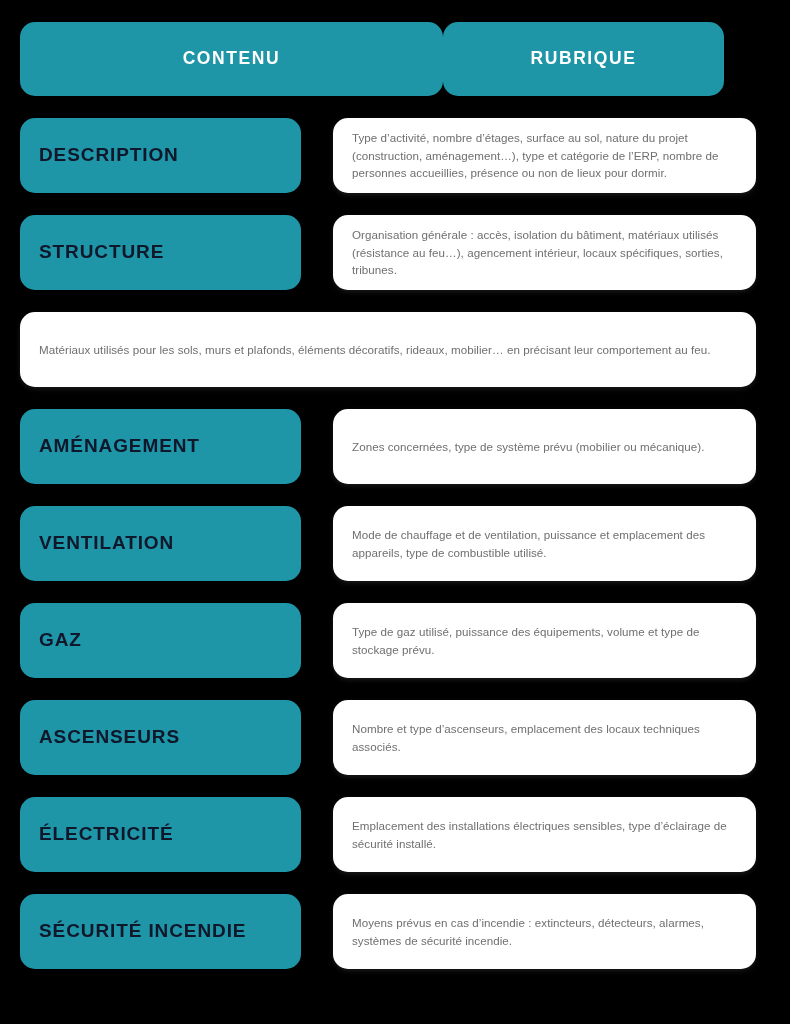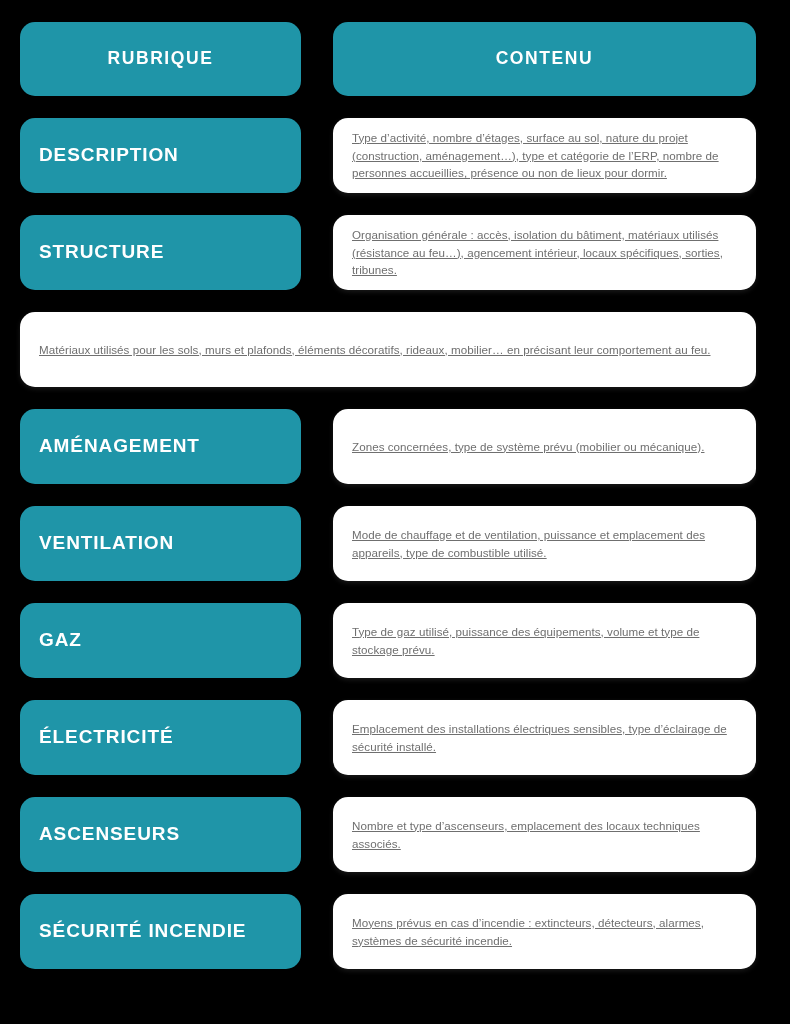--- a/index.html
+++ b/index.html
@@ -69,21 +69,21 @@
     flex: 0 0 281px;
     margin-right: 32px;
     background: #1f95a8;
     border-radius: 15px;
     display: flex;
     align-items: center;
     padding: 0 19px;
     box-sizing: border-box;
   }
   .rubric-label {
-    color: #ffffff;
+    color: #0f172a;
     font-size: 19px;
     font-weight: bold;
     letter-spacing: 0.9px;
     line-height: 1.1;
   }
 
   .content-cell {
     flex: 1 1 auto;
     background: #ffffff;
     border-radius: 15px;
@@ -91,35 +91,34 @@
     align-items: center;
     padding: 0 18px 0 19px;
     box-sizing: border-box;
     box-shadow: 0 2px 5px rgba(255,255,255,0.10);
   }
   .content-text {
     color: #6f6f6f;
     font-size: 11.6px;
     line-height: 1.55;
     letter-spacing: 0.05px;
-    text-decoration: underline;
   }
 </style>
 </head>
 <body>
 
 <div class="sheet">
 
   <div class="header-row">
+    <div class="header-cell contenu">
+      <span class="header-label">CONTENU</span>
+    </div>
     <div class="header-cell rubrique">
       <span class="header-label">RUBRIQUE</span>
     </div>
-    <div class="header-cell contenu">
-      <span class="header-label">CONTENU</span>
-    </div>
   </div>
 
   <div class="rows">
 
     <div class="row">
       <div class="rubric-cell">
         <span class="rubric-label">DESCRIPTION</span>
       </div>
       <div class="content-cell">
         <span class="content-text">Type d’activité, nombre d’étages, surface au sol, nature du projet (construction, aménagement…), type et catégorie de l’ERP, nombre de personnes accueillies, présence ou non de lieux pour dormir.</span>
@@ -163,33 +162,33 @@
       <div class="rubric-cell">
         <span class="rubric-label">GAZ</span>
       </div>
       <div class="content-cell">
         <span class="content-text">Type de gaz utilisé, puissance des équipements, volume et type de stockage prévu.</span>
       </div>
     </div>
 
     <div class="row">
       <div class="rubric-cell">
+        <span class="rubric-label">ASCENSEURS</span>
+      </div>
+      <div class="content-cell">
+        <span class="content-text">Nombre et type d’ascenseurs, emplacement des locaux techniques associés.</span>
+      </div>
+    </div>
+
+    <div class="row">
+      <div class="rubric-cell">
         <span class="rubric-label">ÉLECTRICITÉ</span>
       </div>
       <div class="content-cell">
         <span class="content-text">Emplacement des installations électriques sensibles, type d’éclairage de sécurité installé.</span>
-      </div>
-    </div>
-
-    <div class="row">
-      <div class="rubric-cell">
-        <span class="rubric-label">ASCENSEURS</span>
-      </div>
-      <div class="content-cell">
-        <span class="content-text">Nombre et type d’ascenseurs, emplacement des locaux techniques associés.</span>
       </div>
     </div>
 
     <div class="row">
       <div class="rubric-cell">
         <span class="rubric-label">SÉCURITÉ INCENDIE</span>
       </div>
       <div class="content-cell">
         <span class="content-text">Moyens prévus en cas d’incendie : extincteurs, détecteurs, alarmes, systèmes de sécurité incendie.</span>
       </div>

